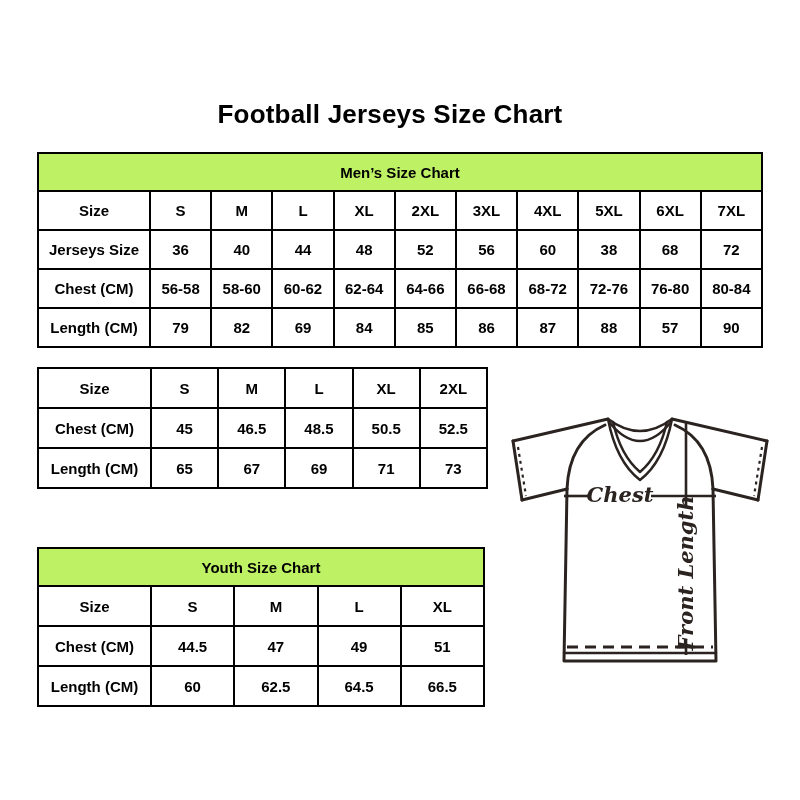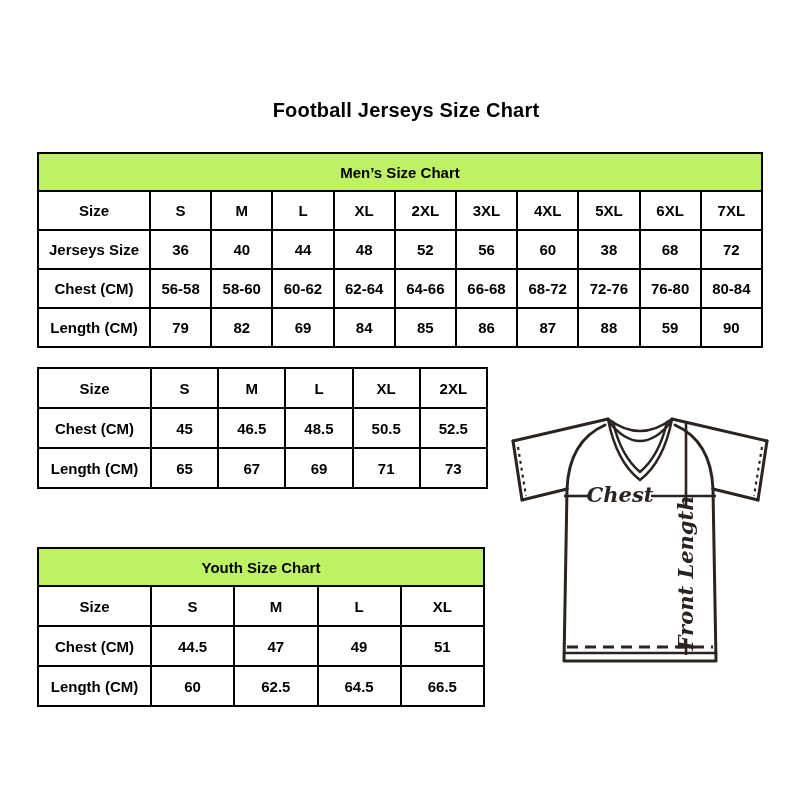--- a/index.html
+++ b/index.html
@@ -2,22 +2,22 @@
 <html><head>
 <meta charset="utf-8">
 <style>
   html,body{margin:0;padding:0;}
   body{
     width:800px;height:800px;background:#ffffff;position:relative;
     font-family:"Liberation Sans",sans-serif;color:#000;
     overflow:hidden;
   }
   .page-title{
-    position:absolute;top:99px;left:16px;width:780px;
-    text-align:center;font-size:20px;font-weight:bold;letter-spacing:.2px;
+    position:absolute;top:99px;left:0;width:780px;
+    text-align:center;font-size:26px;font-weight:bold;letter-spacing:.2px;
   }
   table.size-table{
     position:absolute;border-collapse:collapse;table-layout:fixed;
     background:#fff;
   }
   table.size-table td, table.size-table th{
     border:2px solid #000;text-align:center;vertical-align:middle;
     font-weight:bold;font-size:15px;padding:0;color:#000;
     overflow:hidden;white-space:nowrap;
   }
@@ -102,21 +102,21 @@
       <tr>
         <td>Length (CM)</td>
         <td>79</td>
         <td>82</td>
         <td>69</td>
         <td>84</td>
         <td>85</td>
         <td>86</td>
         <td>87</td>
         <td>88</td>
-        <td>59</td>
+        <td>57</td>
         <td>90</td>
       </tr>
     </tbody>
   </table>
 <table class="size-table" id="tbl-1">
     <colgroup>
       <col style="width:113px">
       <col>
       <col>
       <col>

